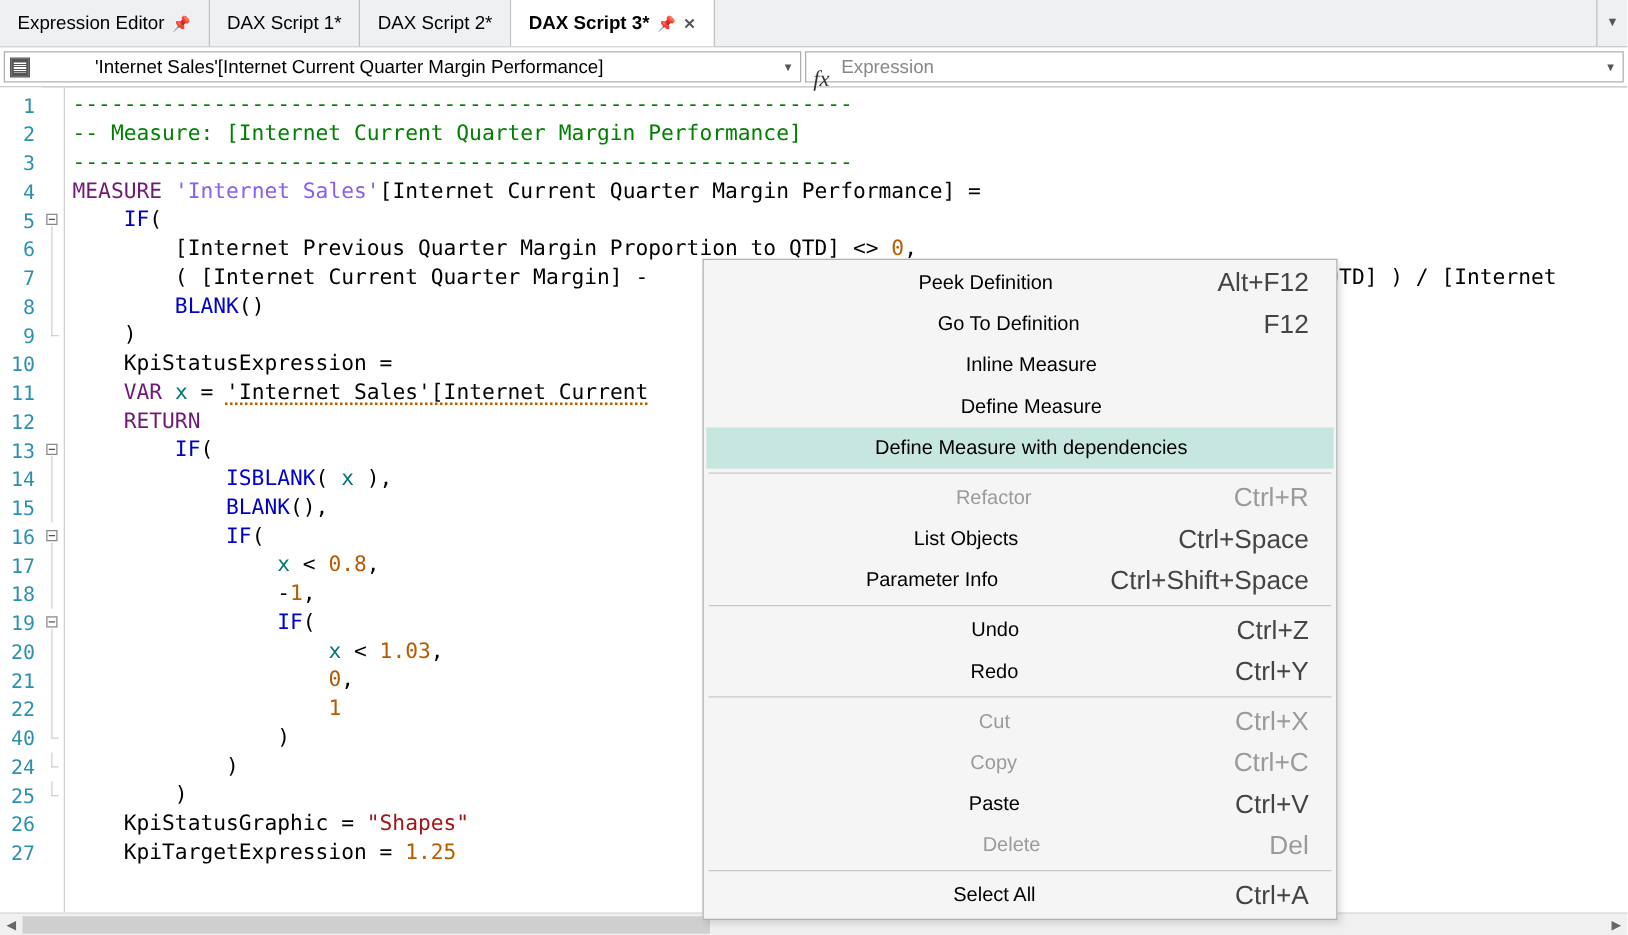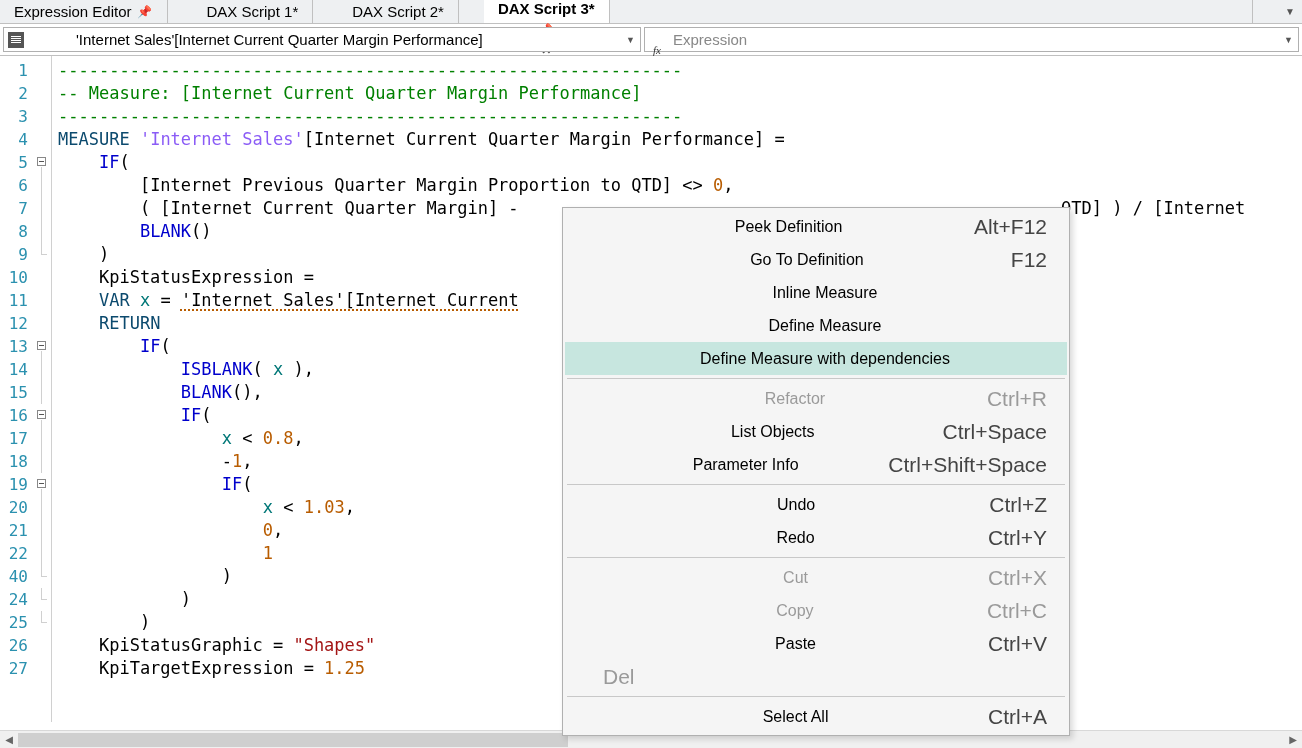--- a/index.html
+++ b/index.html
@@ -8,40 +8,38 @@
     font-size: 13px;
     background: #fff;
     width: 1302px;
     height: 748px;
     overflow: hidden;
     position: relative;
     color: #000;
   }
   .tab-bar {
     display: flex;
-    height: 24px;
+    height: 38px;
     background: #eef0f2;
     border-bottom: 1px solid #c0c0c0;
     align-items: stretch;
-    gap: 25px;
   }
   .tab {
     display: flex;
     align-items: center;
     padding: 0 14px;
     border-right: 1px solid #c0c0c0;
     background: #eef0f2;
     font-size: 15px;
     gap: 6px;
     white-space: nowrap;
   }
   .tab.active {
     background: #fff;
     font-weight: 600;
-    flex-direction: column;
   }
   .pin-icon, .close-icon {
     font-size: 12px;
     color: #555;
   }
   .tab-bar-spacer { flex: 1; border-right: 1px solid #c0c0c0;}
   .tab-drop { width: 24px; display:flex; align-items:center; justify-content:center; font-size:10px; color:#555;}
 
   .toolbar {
     display: flex;
@@ -69,21 +67,21 @@
   .meas-icon {
     width:16px; height:16px; display:inline-block;
     background: linear-gradient(#555,#555);
     border:1px solid #555;
     position:relative;
   }
   .meas-icon::after{
     content:""; position:absolute; left:2px; right:2px; top:3px; bottom:3px;
     background: repeating-linear-gradient(#fff 0 1px, #555 1px 2px);
   }
-  .fx-icon { font-style: italic; font-family: "Times New Roman", serif; font-size:11px; color:#333;margin-top:20px;}
+  .fx-icon { font-style: italic; font-family: "Times New Roman", serif; font-size:18px; color:#333;margin-top:20px;}
   .combo .text { flex:1; padding: 0 4px; color:#000; }
   .combo .text.placeholder { color:#888; }
   .combo .drop {
     width: 20px;
     display:flex; align-items:center; justify-content:center;
     font-size: 9px; color:#555;
     border-left: 1px solid transparent;
   }
 
   .editor-area {
@@ -123,21 +121,21 @@
 
   .code {
     flex:1;
     padding: 3px 0 0 6px;
     white-space: pre;
     overflow: hidden;
     position:relative;
   }
   .code .line { height:23px; }
   .c-comment { color: #008000; }
-  .c-kw { color: #0c4a6e; }
+  .c-kw { color: #701a75; }
   .c-table { color: #8b5cf6; }
   .c-func { color: #0000cc; }
   .c-id { color: #007777; }
   .c-num { color: #b85c00; }
   .c-str { color: #a31515; }
   .squiggle { text-decoration: underline dotted #b85c00 1.5px; text-underline-offset:3px;}
 
   .context-menu {
     position: absolute;
     left: 562px;
@@ -335,20 +333,21 @@
     </div>
     <div class="menu-item disabled">
       <span class="label">Copy</span>
       <span class="shortcut">Ctrl+C</span>
     </div>
     <div class="menu-item">
       <span class="label">Paste</span>
       <span class="shortcut">Ctrl+V</span>
     </div>
     <div class="menu-item disabled">
+      <span class="label">Delete</span>
       <span class="shortcut">Del</span>
     </div>
     <div class="menu-sep"></div>
     <div class="menu-item">
       <span class="label">Select All</span>
       <span class="shortcut">Ctrl+A</span>
     </div>
   </div>
 
 <div class="hscroll">

